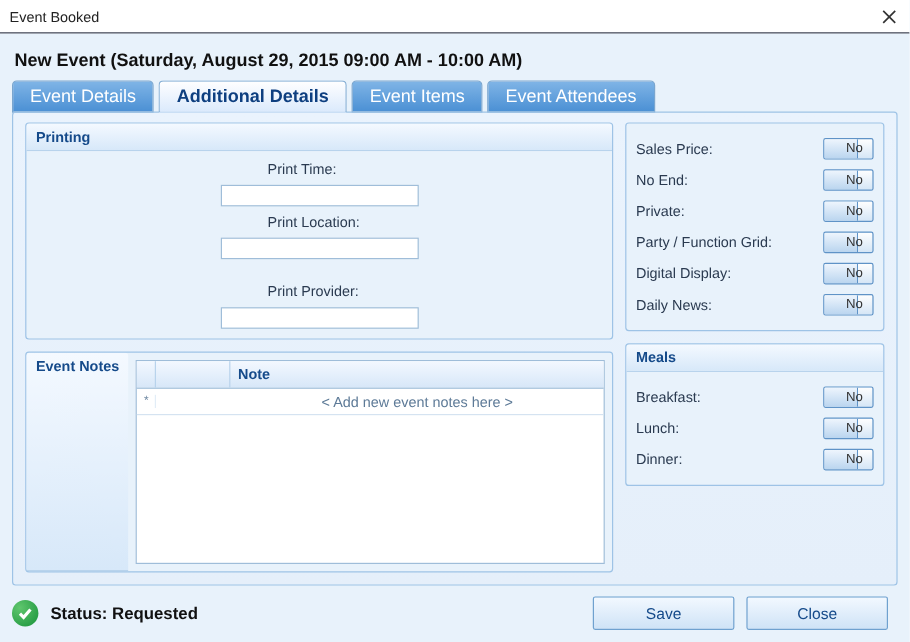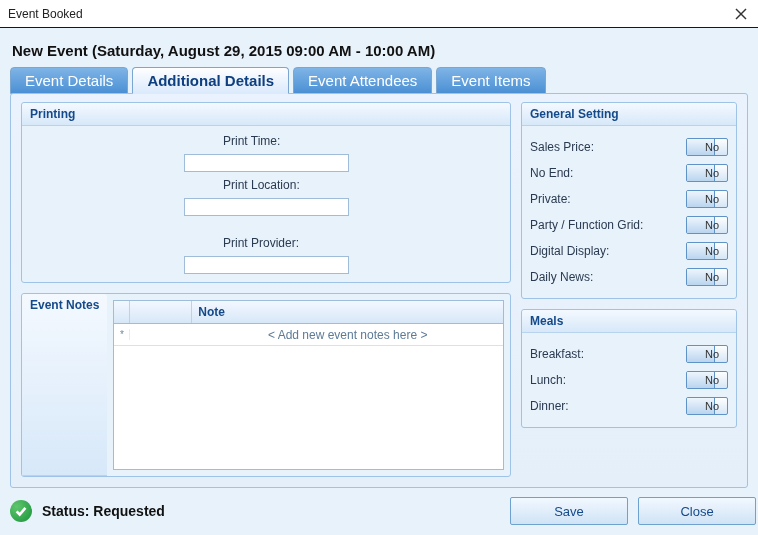--- a/index.html
+++ b/index.html
@@ -193,21 +193,21 @@
     background: linear-gradient(#eef5fd, #bad5ef);
     border-radius: 1px 0 0 1px;
   }
   .toggle .tval {
     position: absolute;
     right: 8px;
   }
 
   .footer {
     position: absolute;
-    left: 10px; right: 2px;
+    left: 10px; right: 18px;
     bottom: 10px;
     display: flex;
     align-items: center;
     gap: 10px;
   }
   .status-icon {
     width: 22px; height: 22px;
     border-radius: 50%;
     background: radial-gradient(circle at 30% 30%, #5fc66d, #17923a);
     display: flex; align-items: center; justify-content: center;
@@ -242,22 +242,22 @@
       </svg>
   </span>
 </div>
 
 <div class="client">
   <div class="heading">New Event (Saturday, August 29, 2015  09:00 AM - 10:00 AM)</div>
 
   <div class="tabs">
     <div class="tab inactive">Event Details</div>
     <div class="tab active">Additional Details</div>
+    <div class="tab inactive">Event Items</div>
     <div class="tab inactive">Event Attendees</div>
-    <div class="tab inactive">Event Items</div>
   </div>
 
   <div class="panel">
     <div class="columns">
       <div class="col-left">
 
         <div class="group">
           <div class="group-header">Printing</div>
           <div class="group-body">
             <div class="frow">
@@ -291,21 +291,20 @@
               </div>
             </div>
           </div>
         </div>
 
       </div>
 
       <div class="col-right">
 
         <div class="group">
-          <div class="group-header">General Setting</div>
           <div class="group-body">
             <div class="srow">
               <span class="slabel">Sales Price:</span>
               <div class="toggle">
                   <div class="thumb"></div>
                   <span class="tval">No</span>
                 </div>
             </div>
             <div class="srow">
               <span class="slabel">No End:</span>

